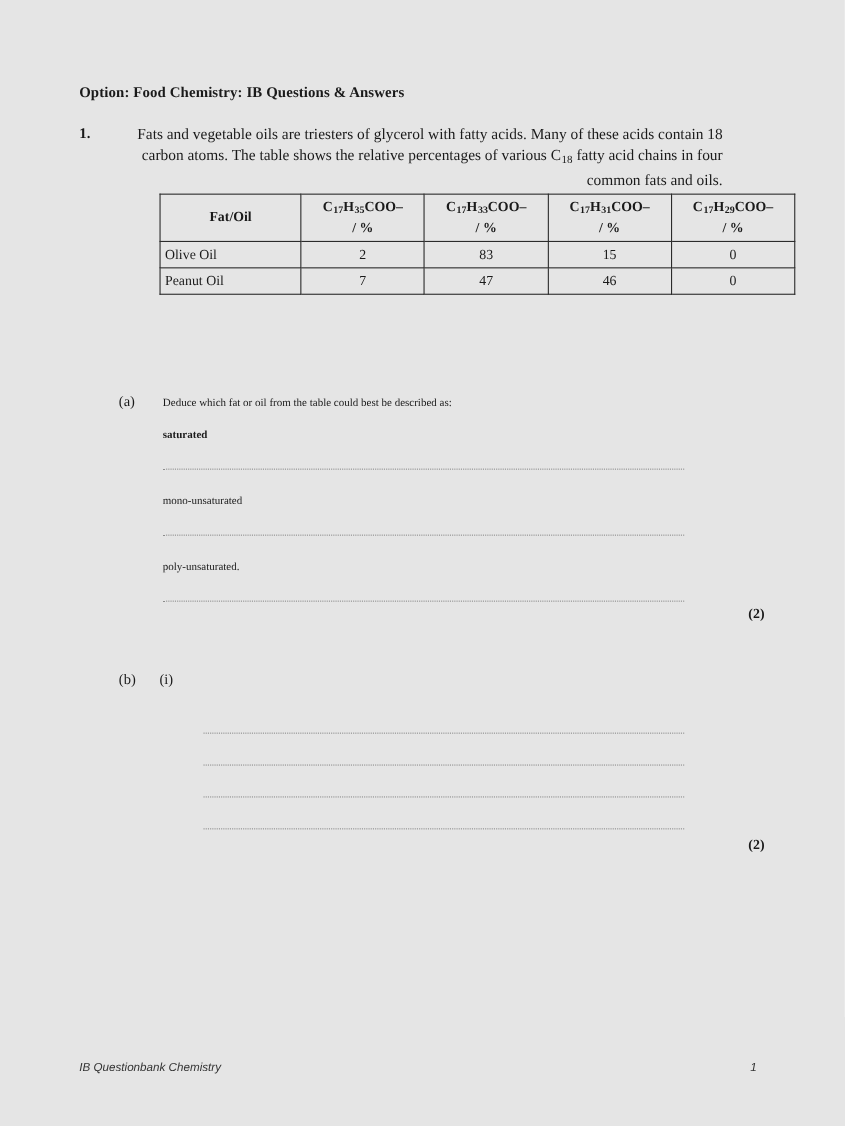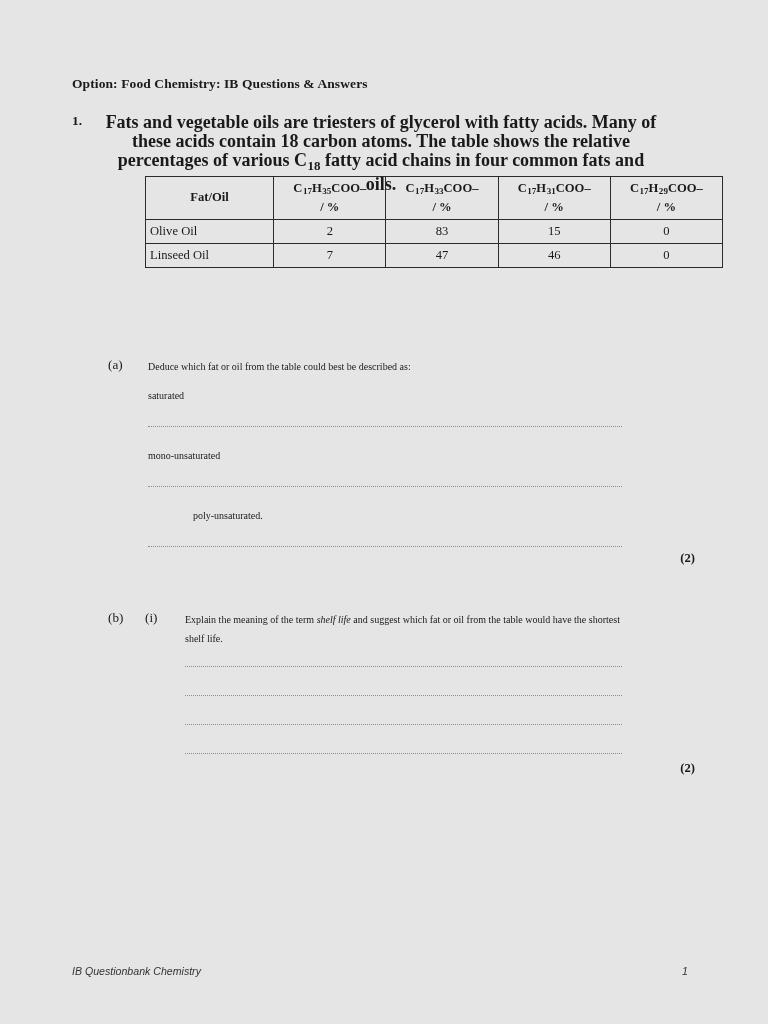--- a/index.html
+++ b/index.html
@@ -39,24 +39,23 @@
     left: 72px;
     top: 113px;
     font-size: 13.5px;
     font-weight: bold;
   }
   .q-stem {
     position: absolute;
     left: 105px;
     top: 113px;
     width: 552px;
-    font-size: 18px;
+    font-size: 14px;
     line-height: 19px;
-    text-align: center;
-    font-weight: bold;
+    text-align: right;
   }
   sub {
     font-size: 0.72em;
     vertical-align: -0.28em;
     padding-left: 0.5px;
   }
 
   
   .data-table {
     position: absolute;
@@ -198,46 +197,45 @@
     </thead>
     <tbody>
       <tr>
         <td class="rowlabel">Olive Oil</td>
         <td>2</td>
         <td>83</td>
         <td>15</td>
         <td>0</td>
       </tr>
       <tr>
-        <td class="rowlabel">Linseed Oil</td>
+        <td class="rowlabel">Peanut Oil</td>
         <td>7</td>
         <td>47</td>
         <td>46</td>
         <td>0</td>
       </tr>
     </tbody>
   </table>
 
   <div class="part-label" style="left:108px; top:357px;">(a)</div>
   <div class="part-text" style="left:148px; top:357px; width:500px;">Deduce which fat or oil from the table could best be described as:</div>
 
-  <div class="part-text" style="left:148px; top:386px;">saturated</div>
+  <div class="part-text" style="left:148px; top:386px;font-weight:bold;">saturated</div>
   <div class="dots" style="left:148px; top:425px; width:474px;"></div>
 
   <div class="part-text" style="left:148px; top:446px;">mono-unsaturated</div>
   <div class="dots" style="left:148px; top:485px; width:474px;"></div>
 
-  <div class="part-text" style="left:148px; top:506px;margin-left:45px;">poly-unsaturated.</div>
+  <div class="part-text" style="left:148px; top:506px;">poly-unsaturated.</div>
   <div class="dots" style="left:148px; top:545px; width:474px;"></div>
 
   <div class="marks" style="left:635px; top:551px;">(2)</div>
 
   <div class="part-label" style="left:108px; top:610px;">(b)</div>
   <div class="sub-answer-label" style="left:145px; top:610px;">(i)</div>
-  <div class="part-text" style="left:185px; top:610px; width:448px;"><span>Explain the meaning of the term </span><em class="term">shelf life</em><span> and suggest which fat or oil from the table would have the shortest shelf life.</span></div>
 
   <div class="dots" style="left:185px; top:665px; width:437px;"></div>
   <div class="dots" style="left:185px; top:694px; width:437px;"></div>
   <div class="dots" style="left:185px; top:723px; width:437px;"></div>
   <div class="dots" style="left:185px; top:752px; width:437px;"></div>
 
   <div class="marks" style="left:635px; top:761px;">(2)</div>
 
   <div class="footer-text">IB Questionbank Chemistry</div>
   <div class="footer-page">1</div>

